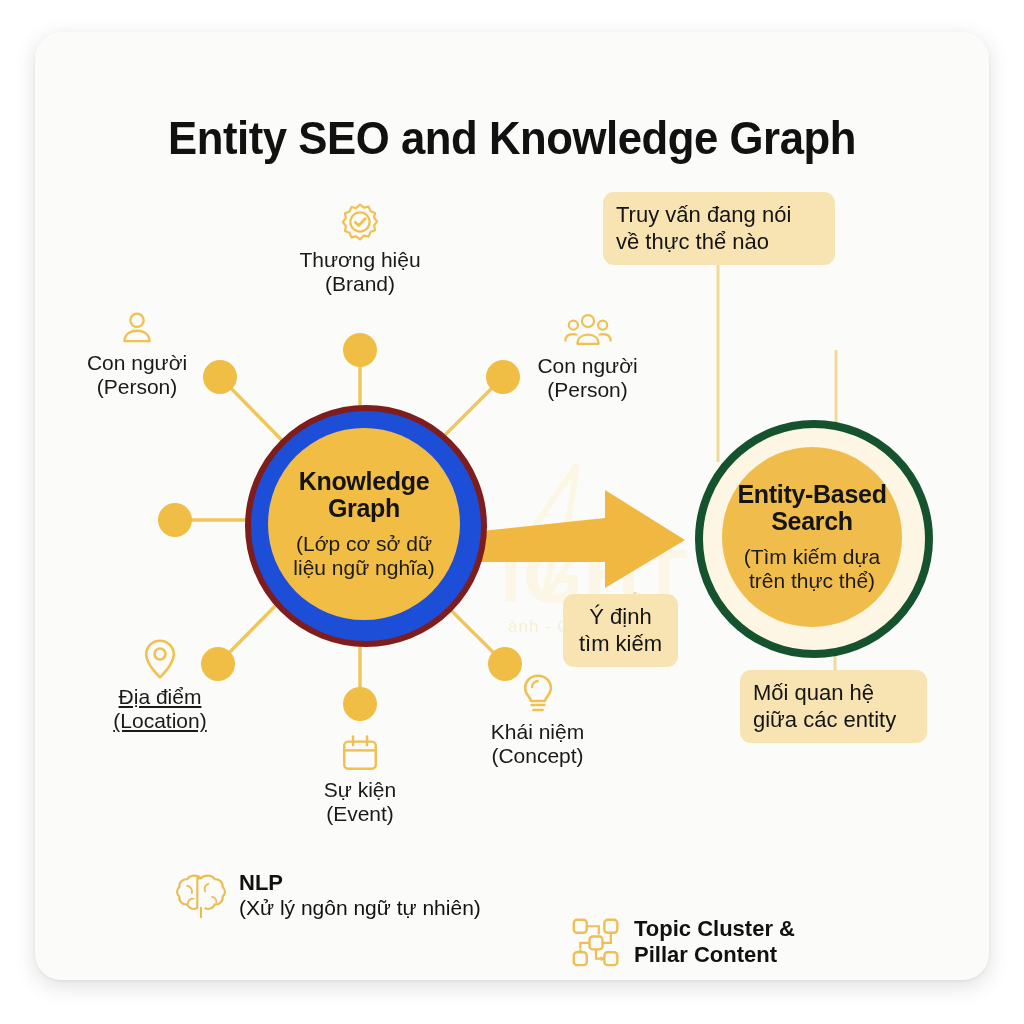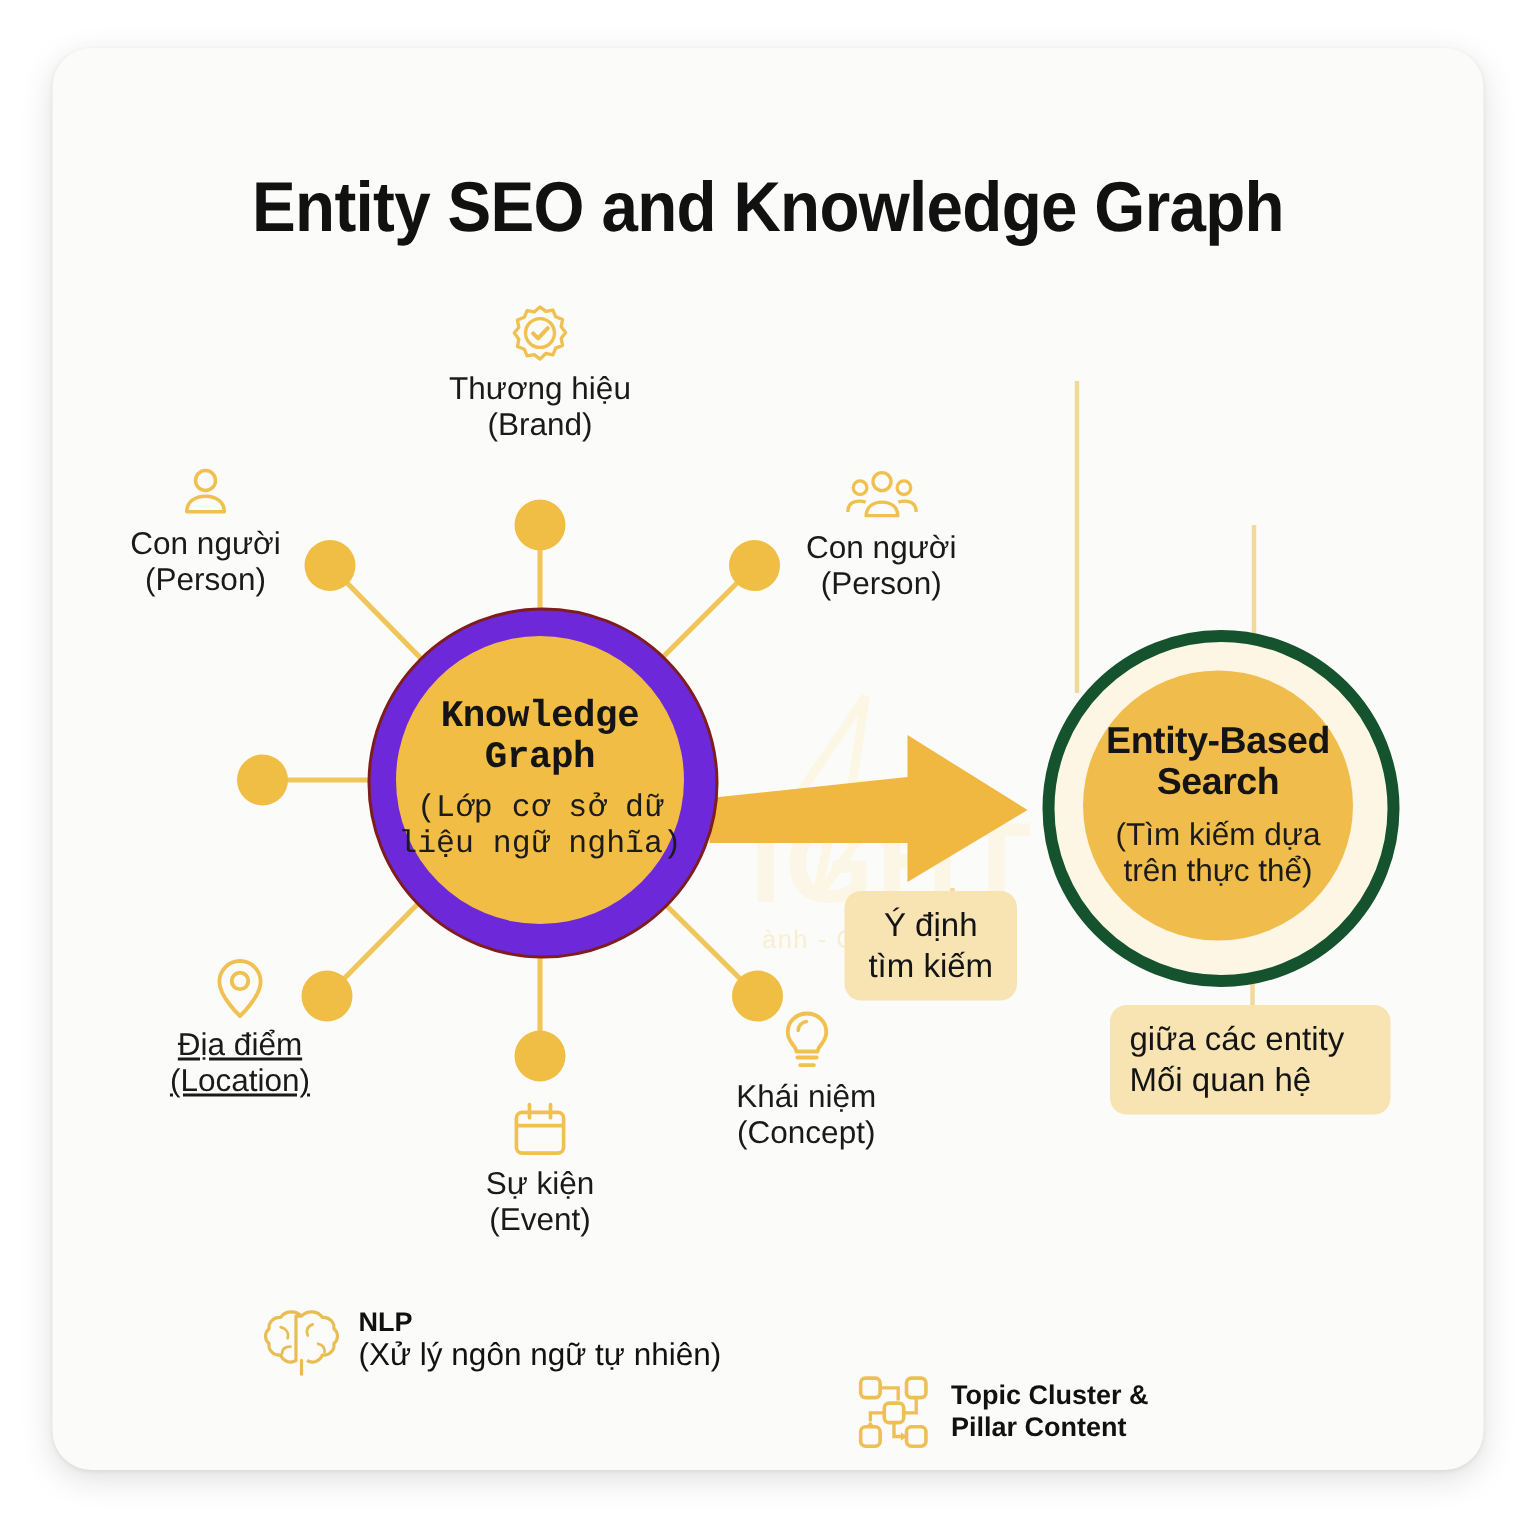--- a/index.html
+++ b/index.html
@@ -44,23 +44,22 @@
   }
   
   .lines{position:absolute;left:0;top:0;width:954px;height:948px;}
   
   .hub{
     position:absolute;border-radius:50%;
     display:flex;align-items:center;justify-content:center;
     flex-direction:column;text-align:center;
   }
   .hub-outer{
-    background:#6d28d9;
-    border:2px solid #7f1d1d;
-    font-family:Liberation Mono, monospace;
+    background:#1d4ed8;
+    border:6px solid #7f1d1d;
   }
   .hub-inner{
     position:absolute;border-radius:50%;
     background:#f2bd44;
     display:flex;align-items:center;justify-content:center;flex-direction:column;
     text-align:center;line-height:1.08;
   }
   .hub-title{
     font-size:25px;font-weight:bold;color:#141414;
     letter-spacing:-0.3px;
@@ -81,21 +80,21 @@
   
   .chip{
     position:absolute;background:#f7e4b2;border-radius:11px;
     color:#141414;font-size:22px;line-height:1.24;
     padding:9px 13px;box-sizing:border-box;
   }
   
   .legend{position:absolute;display:flex;align-items:center;}
   .legend .lic{flex:0 0 auto;margin-right:12px;}
   .legend .ltxt{font-size:21px;line-height:1.18;color:#121212;}
-  .legend .lbold{font-weight:bold;font-size:18px;color:#111;}
+  .legend .lbold{font-weight:bold;font-size:22px;color:#111;}
 </style>
 </head>
 <body>
 
 <div class="canvas">
   <div class="card">
 
     <div class="watermark">
       <svg class="wm-bolt" width="150" height="150" viewBox="0 0 100 100">
         <path d="M58 5 L26 52 L45 52 L36 95 L72 44 L52 44 Z" fill="none" stroke="#fdf2d4" stroke-width="4"></path>
@@ -213,30 +212,34 @@
       <svg class="ic" width="42" height="42" viewBox="0 0 48 48">
         <rect x="6" y="11" width="36" height="31" rx="4.5" fill="none" stroke="#f0c050" stroke-width="2.8"></rect>
         <line x1="6" y1="21" x2="42" y2="21" stroke="#f0c050" stroke-width="2.8"></line>
         <line x1="16" y1="5" x2="16" y2="15" stroke="#f0c050" stroke-width="2.8" stroke-linecap="round"></line>
         <line x1="32" y1="5" x2="32" y2="15" stroke="#f0c050" stroke-width="2.8" stroke-linecap="round"></line>
       </svg>
       <span>Sự kiện</span><br>
       <span>(Event)</span>
     </div>
 
+    <div class="chip" style="left:568px;top:160px;width:232px;">
+      <div>Truy vấn đang nói</div>
+      <div>về thực thể nào</div>
+    </div>
 
 
     <div class="chip" style="left:528px;top:562px;width:115px;text-align:center;">
       <div>Ý định</div>
       <div>tìm kiếm</div>
     </div>
 
     <div class="chip" style="left:705px;top:638px;width:187px;">
+      <div>Mối quan hệ</div>
       <div>giữa các entity</div>
-      <div>Mối quan hệ</div>
     </div>
 
     <div class="legend" style="left:140px;top:838px;">
       <svg class="lic" width="52" height="48" viewBox="0 0 56 52">
         <path d="M28 8 C24 3.6 16 4 13 9 c-5-.5-9 3.4-8.4 8.2 -3.4 2.6-3.4 8 0 10.6 -.8 5 3.4 9 8.4 8.4 1.6 4.4 7.2 6.4 11 3.8 V8 Z" fill="none" stroke="#e8bd53" stroke-width="2.3" stroke-linejoin="round"></path>
         <path d="M28 8 c4-4.4 12-4 15 1 5-.5 9 3.4 8.4 8.2 3.4 2.6 3.4 8 0 10.6 .8 5-3.4 9-8.4 8.4 -1.6 4.4-7.2 6.4-11 3.8" fill="none" stroke="#e8bd53" stroke-width="2.3" stroke-linejoin="round"></path>
         <path d="M28 40 v10" fill="none" stroke="#e8bd53" stroke-width="2.3" stroke-linecap="round"></path>
         <path d="M13 16 c4 1 6 4 5 8 M20 30 c-4 0-6 2-6 5 M36 14 c-4 1.5-5 5-3.5 8 M40 28 c3 .5 5 3 4.6 6" fill="none" stroke="#e8bd53" stroke-width="2" stroke-linecap="round"></path>
       </svg>
       <div class="ltxt">

